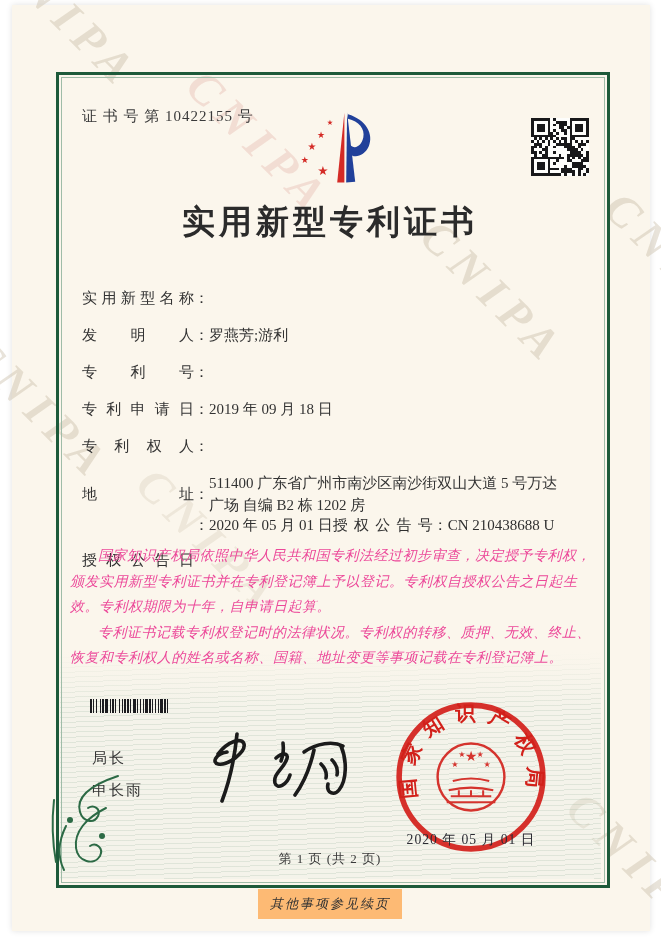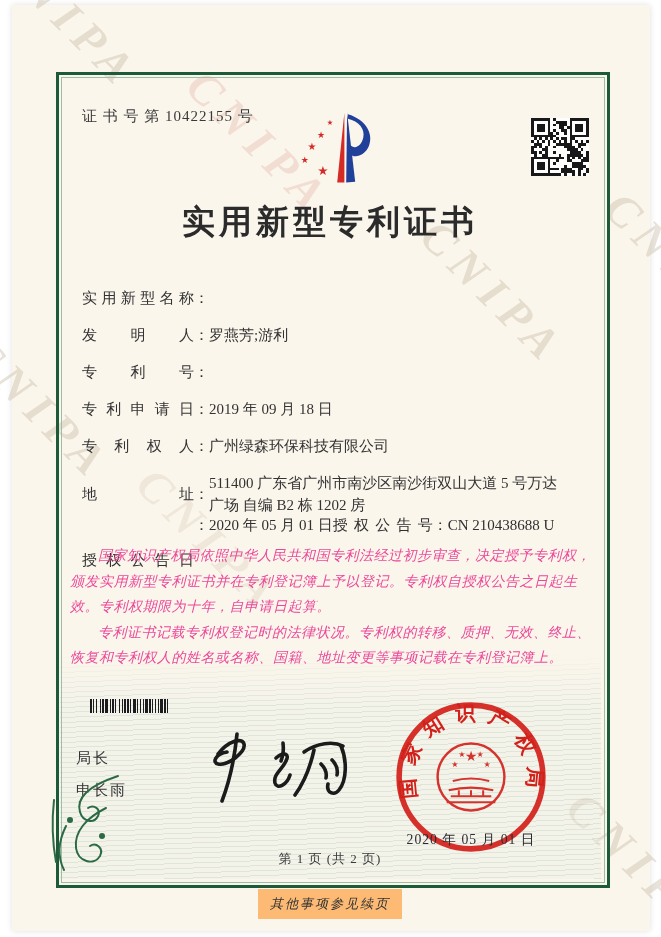--- a/index.html
+++ b/index.html
@@ -40,21 +40,21 @@
   .fvalue{display:inline-block;max-width:385px;color:#333;}
   .grant-row{position:absolute;left:82px;top:514px;font-size:15px;line-height:22px;display:flex;}
   .grant-label{display:inline-block;width:112px;text-align:justify;text-align-last:justify;margin-top:35px;}
   .grant-label2{display:inline-block;width:100px;text-align:justify;text-align-last:justify;}
   .paras{position:absolute;left:70px;top:543px;width:524px;font-size:14px;line-height:25.5px;
          font-style:italic;color:#ec4899;letter-spacing:.5px;}
   .paras p{margin:0;text-indent:2em;}
   .barcode{position:absolute;left:90px;top:699px;width:176px;height:14px;display:flex;align-items:stretch;}
   .barcode i{display:block;height:100%;}
   .barcode .b{background:#1c1c20;}
-  .signer{position:absolute;left:76px;font-size:15px;color:#333;letter-spacing:2px;}
+  .signer{position:absolute;left:92px;font-size:15px;color:#333;letter-spacing:2px;}
   .signer.t1{top:749px;}
   .signer.t2{top:781px;}
   .signature{position:absolute;left:188px;top:728px;}
   .seal{position:absolute;left:390px;top:696px;}
   .corner-orn{position:absolute;left:46px;top:770px;}
   .footer-page{position:absolute;left:56px;top:850px;width:548px;text-align:center;
                font-size:13px;color:#3a3a3a;letter-spacing:1px;}
   .continuation{position:absolute;left:56px;top:889px;width:548px;text-align:center;}
   .continuation span{display:inline-block;background:#fdba74;padding:6px 12px;
                font-size:13px;font-style:italic;color:#333;letter-spacing:2px;}
@@ -560,21 +560,20 @@
 
   <div class="frow">
     <span class="flabel">专利申请日</span>
           <span class="fsep">：</span>
     <span class="fvalue">2019 年 09 月 18 日</span>
   </div>
 
   <div class="frow">
     <span class="flabel">专利权人</span>
           <span class="fsep">：</span>
-    <span class="fvalue">广州绿森环保科技有限公司</span>
   </div>
 
   <div class="frow">
     <span class="flabel">地址</span>
           <span class="fsep">：</span>
     <span class="fvalue">511400 广东省广州市南沙区南沙街双山大道 5 号万达广场 自编 B2 栋 1202 房</span>
   </div>
 </div>
 
     <div class="grant-row">

